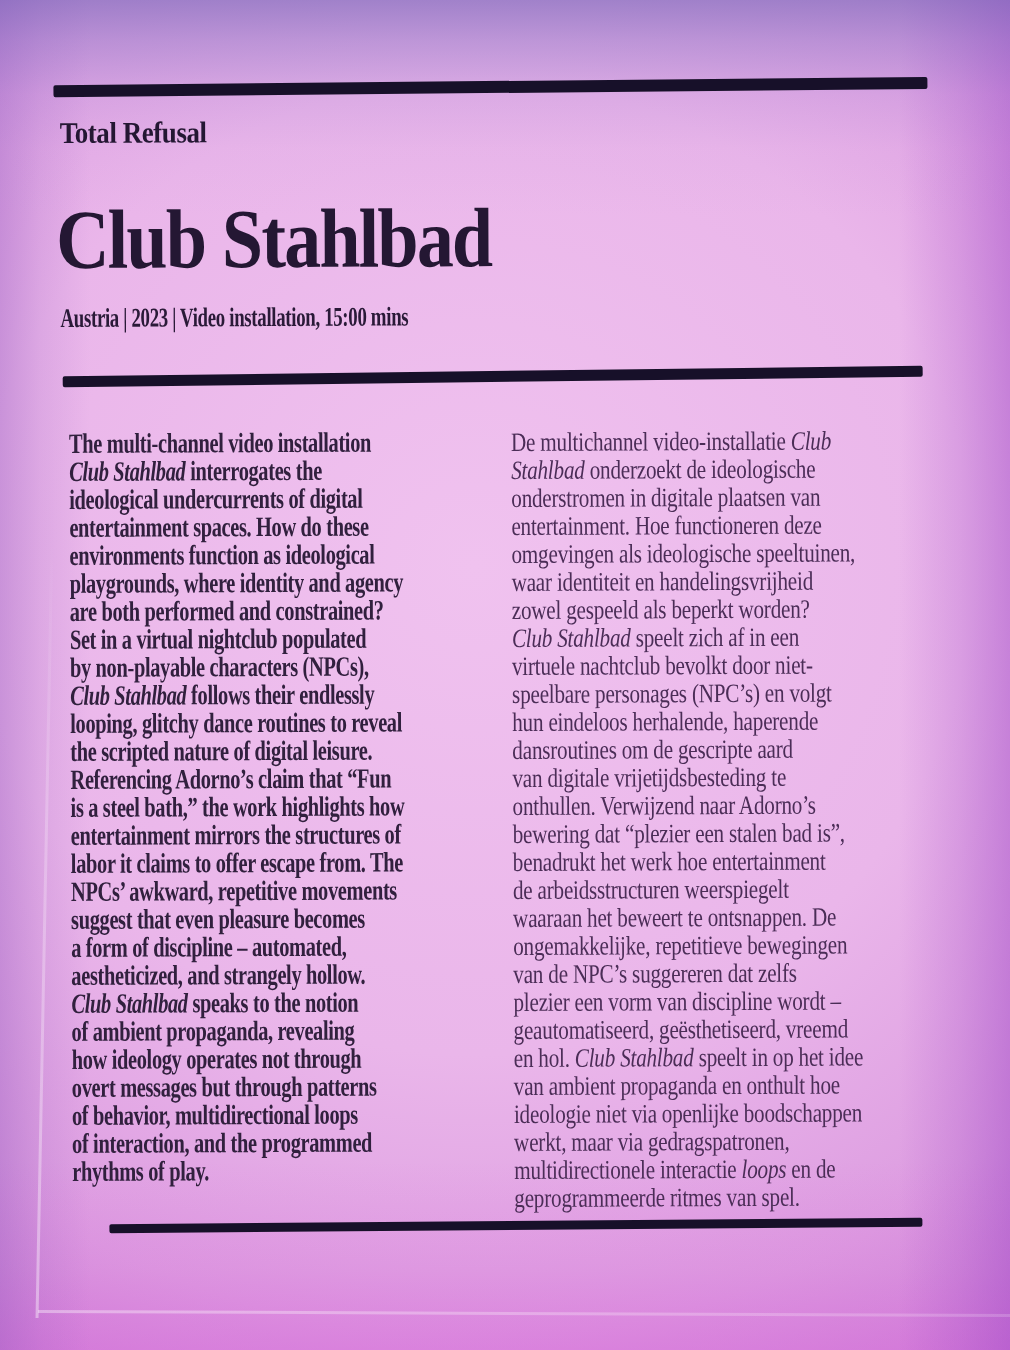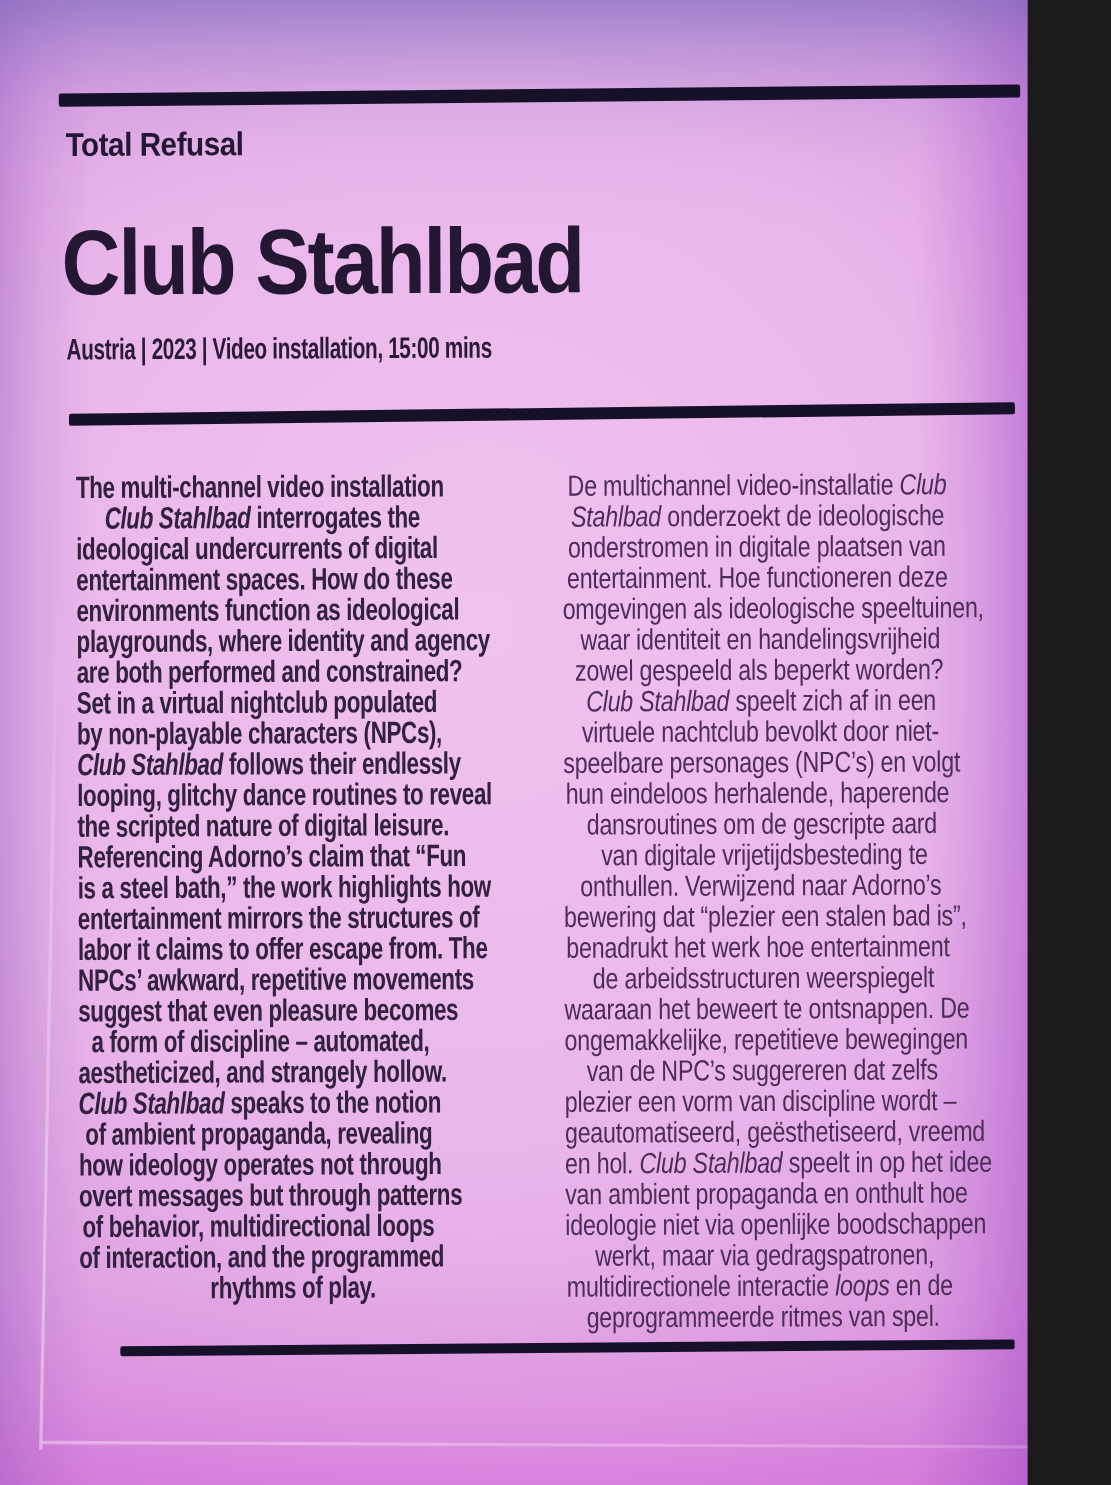--- a/index.html
+++ b/index.html
@@ -1,27 +1,26 @@
 <!DOCTYPE html>
 <html><head>
 <meta charset="utf-8">
 <style>
   html,body{margin:0;padding:0;background:#1a1a1a;}
   .photo{
     position:relative;
-    width:934px;height:1350px;
+    width:1010px;height:1350px;
     overflow:hidden;
-    font-family:Liberation Sans, sans-serif;
+    font-family:Liberation Serif, serif;
     background:
       linear-gradient(180deg, rgba(118,102,184,0.62) 0%, rgba(130,110,192,0.42) 3%, rgba(158,124,206,0.20) 7%, rgba(182,142,216,0.07) 11%, rgba(0,0,0,0) 16%),
       linear-gradient(90deg, rgba(148,88,190,0.38) 0%, rgba(148,88,190,0.16) 4%, rgba(0,0,0,0) 9%),
       linear-gradient(270deg, rgba(158,70,198,0.45) 0%, rgba(158,70,198,0.22) 5%, rgba(0,0,0,0) 11%),
       linear-gradient(0deg, rgba(214,92,216,0.40) 0%, rgba(212,95,214,0.16) 6%, rgba(0,0,0,0) 14%),
       radial-gradient(130% 95% at 47% 42%, #f0c2ef 0%, #eab6ea 38%, #dd9de1 60%, #c77fd3 80%, #b365ca 94%, #aa5ec5 100%);
-    text-align: center;
   }
   .panel-content{position:absolute;inset:0;transform:rotate(-0.25deg);}
   .rule{position:absolute;background:#171029;border-radius:2px;}
   .rule-top{left:56px;top:81px;width:874px;height:12px;transform:rotate(-0.3deg);}
   .rule-mid{left:64px;top:371px;width:860px;height:11px;transform:rotate(-0.45deg);}
   .rule-bottom{left:107px;top:1221px;width:813px;height:9px;transform:rotate(-0.2deg);}
   .sq{display:inline-block;transform-origin:0 60%;white-space:nowrap;}
   .artist{position:absolute;left:62px;top:114px;font-size:30px;font-weight:bold;color:#241733;letter-spacing:-0.5px;}
   .sq-artist{transform:scaleX(0.90);}
   .title{position:absolute;left:58px;top:189px;font-size:84px;font-weight:bold;color:#241733;letter-spacing:-2px;}

